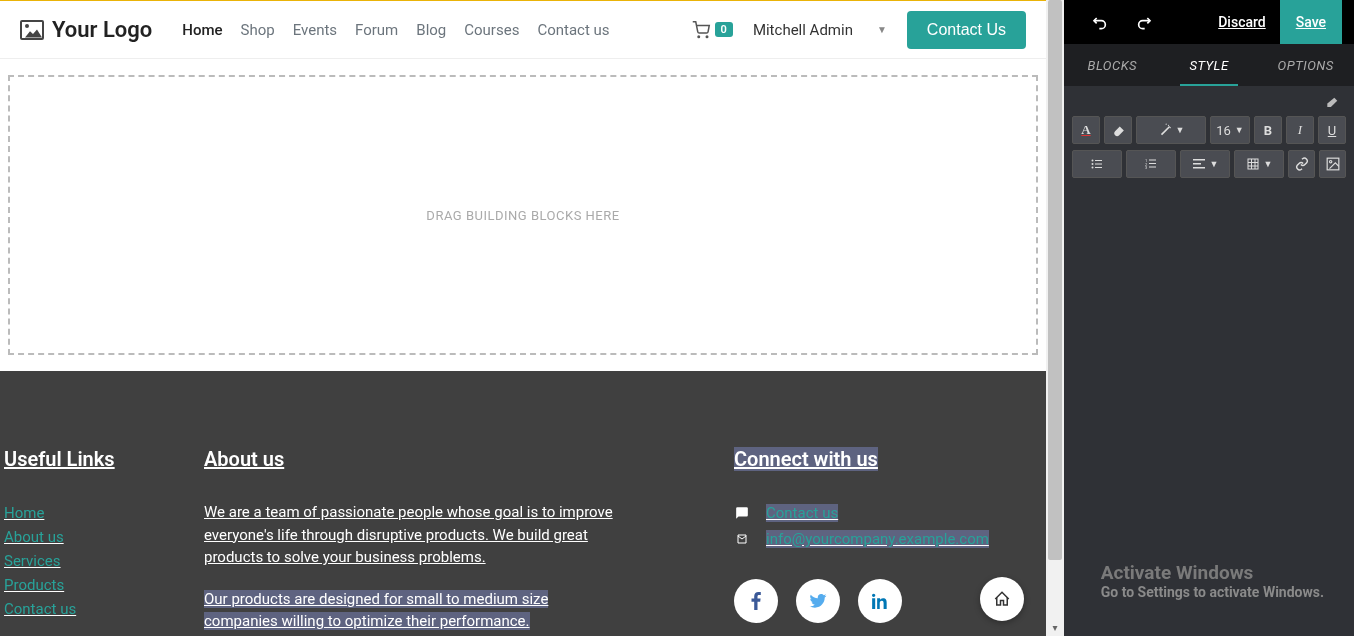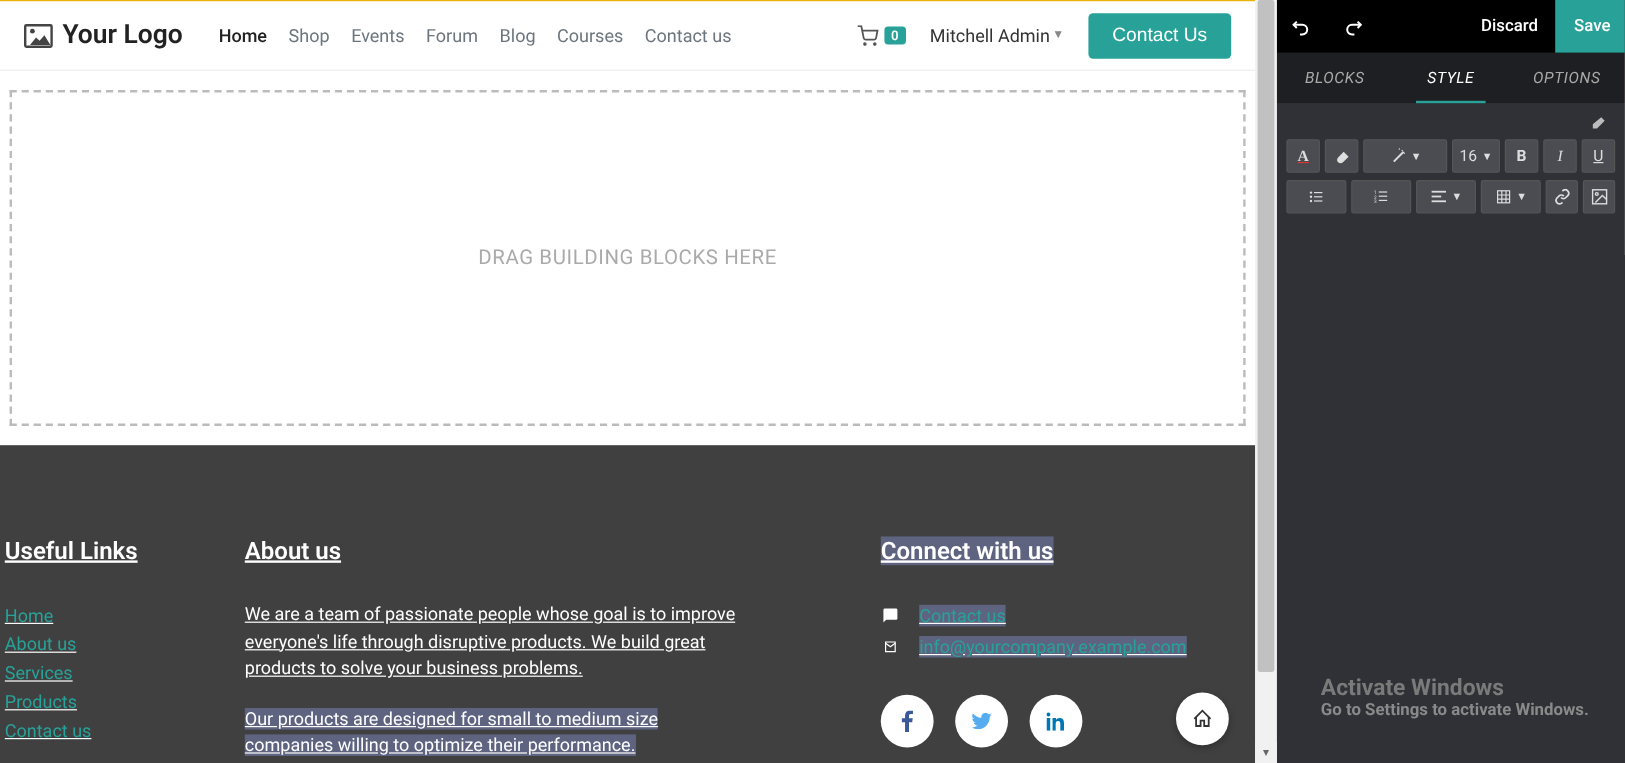--- a/index.html
+++ b/index.html
@@ -16,45 +16,45 @@
   .logo { display: flex; align-items: center; gap: 8px; font-size: 22px; font-weight: 600; color: #222; margin-right: 30px; }
   .logo-icon { width: 24px; height: 20px; border: 2px solid #444; border-radius: 2px; position: relative; }
   .logo-icon::before { content:""; position:absolute; top:2px; left:3px; width:4px; height:4px; border-radius:50%; background:#444; }
   .logo-icon::after { content:""; position:absolute; bottom:0; left:0; right:0; height:9px; background:linear-gradient(135deg, transparent 40%, #444 40%); clip-path: polygon(15% 100%, 40% 30%, 55% 60%, 75% 10%, 100% 100%, 0 100%); background:#444; }
   .nav-links { display: flex; gap: 18px; }
   .nav-link { color: #6c757d; font-size: 15px; text-decoration: none; cursor: pointer; }
   .nav-link.active { color: #222; font-weight: 500; }
   .nav-right { margin-left: auto; display: flex; align-items: center; gap: 20px; }
   .cart { display: flex; align-items: center; gap: 4px; color: #555; cursor:pointer; }
   .cart-badge { background: #28a299; color: #fff; font-size: 11px; padding: 1px 6px; border-radius: 3px; font-weight:600; }
-  .user-menu { color: #333; font-size: 15px; cursor:pointer; display:flex; align-items:center; gap:2px; }
+  .user-menu { color: #333; font-size: 15px; cursor:pointer; display:flex; align-items:center; gap:24px; }
   .contact-btn { background: #28a299; color: #fff; padding: 10px 20px; border: none; border-radius: 4px; font-size: 16px; cursor:pointer; }
 
   
-  .drop-zone { margin: 16px 8px; border: 2px dashed #bbb; height: 280px; display: flex; align-items: center; justify-content: center; color: #aaa; font-size: 17px; letter-spacing: .5px; }
+  .drop-zone { margin: 16px 8px; border: 2px dashed #bbb; height: 280px; display: flex; align-items: center; justify-content: center; color: #aaa; font-size: 13px; letter-spacing: .5px; }
 
   
   .footer { background: #404040; color: #fff; padding: 76px 4px 20px; position: relative; margin-top: 14px; height: 266px; text-decoration: underline; }
   .footer-cols { display: flex; gap: 40px; }
   .footer h3 { font-size: 20px; font-weight: 600; margin-bottom: 30px; }
   .footer a { color: #28a299; text-decoration: none; display: block; line-height: 1.6; font-size: 15px; }
   .footer p { font-size: 15px; line-height: 1.5; }
   .col1 { width: 160px; }
   .col2 { width: 420px; }
   .col3 { width: 300px; margin-left: 70px; }
   .sel { background: #5e6380; }
   .contact-row { display: flex; align-items: center; gap: 14px; margin-bottom: 2px; }
   .contact-row .ic { width: 18px; text-align:center; color: #fff; }
   .social { display: flex; gap: 18px; margin-top: 28px; align-items:center; }
   .social-btn { width: 44px; height: 44px; border-radius: 50%; background: #fff; display: flex; align-items: center; justify-content: center; cursor:pointer; }
   .fb { color: #3b5998; } .tw { color: #55acee; } .li { color: #0077b5; }
   .home-fab { position: absolute; right: 22px; bottom: 16px; width: 44px; height: 44px; border-radius:50%; background:#fff; display:flex; align-items:center; justify-content:center; color:#333; cursor:pointer; box-shadow:0 2px 6px rgba(0,0,0,.3); }
 
   
-  .sp-top { height: 44px; background: #000; display: flex; align-items: center; padding: 0 4px; }
+  .sp-top { height: 44px; background: #000; display: flex; align-items: center; padding: 0 20px; text-decoration: underline; }
   .sp-icon-btn { width: 32px; height: 32px; display:flex; align-items:center; justify-content:center; color:#fff; cursor:pointer; font-size:15px; }
   .sp-top .spacer { flex: 1; }
   .discard { color: #fff; font-size: 14px; padding: 0 14px; cursor:pointer; font-weight:500; }
   .save { background: #28a299; color: #fff; height: 44px; padding: 0 16px; display:flex; align-items:center; font-size:14px; cursor:pointer; font-weight:500; margin-right:-8px; }
   .sp-tabs { height: 42px; background: #1e1f22; display: flex; font-style: italic; }
   .sp-tab { flex: 1; display:flex; align-items:center; justify-content:center; font-size: 13px; letter-spacing: .5px; color: #aaa; cursor:pointer; position:relative; }
   .sp-tab.active { color: #fff; }
   .sp-tab.active::after { content:""; position:absolute; bottom:0; left:20%; right:20%; height:2px; background:#28a299; }
   .sp-body { flex:1; background: #2f3136; padding: 8px; }
   .eraser-row { display:flex; justify-content:flex-end; padding: 2px 6px 6px; }

